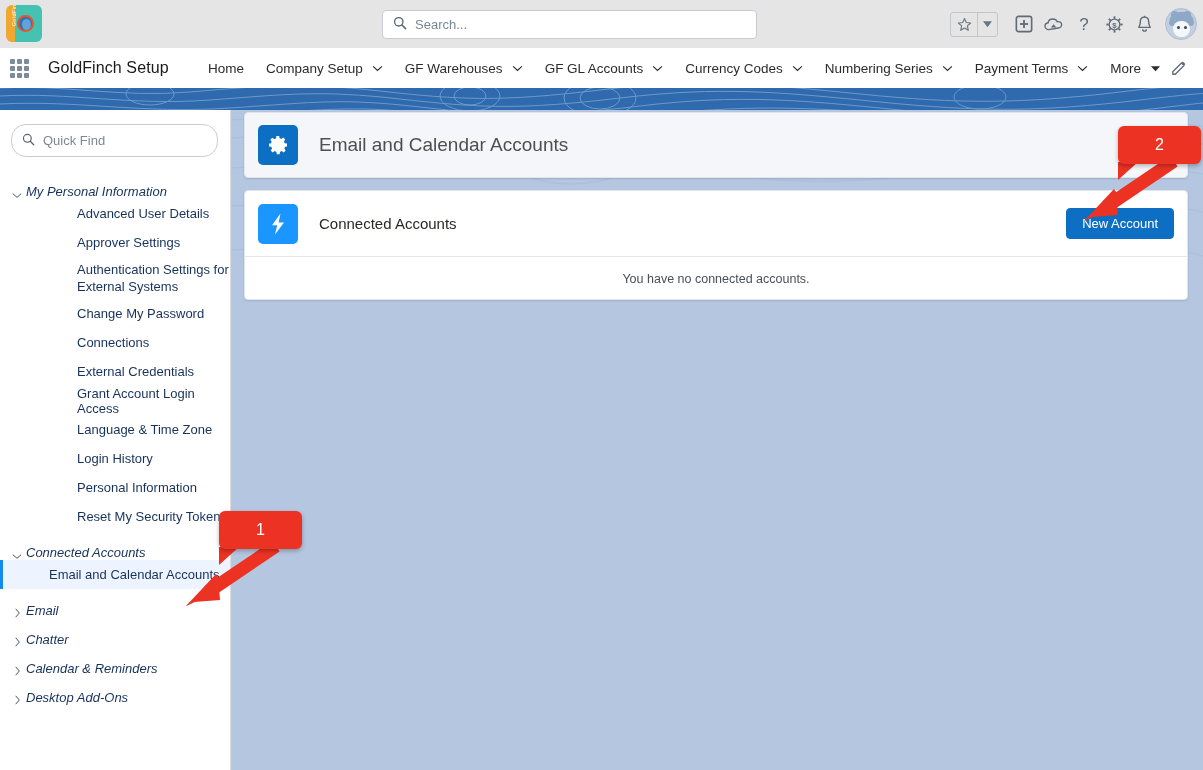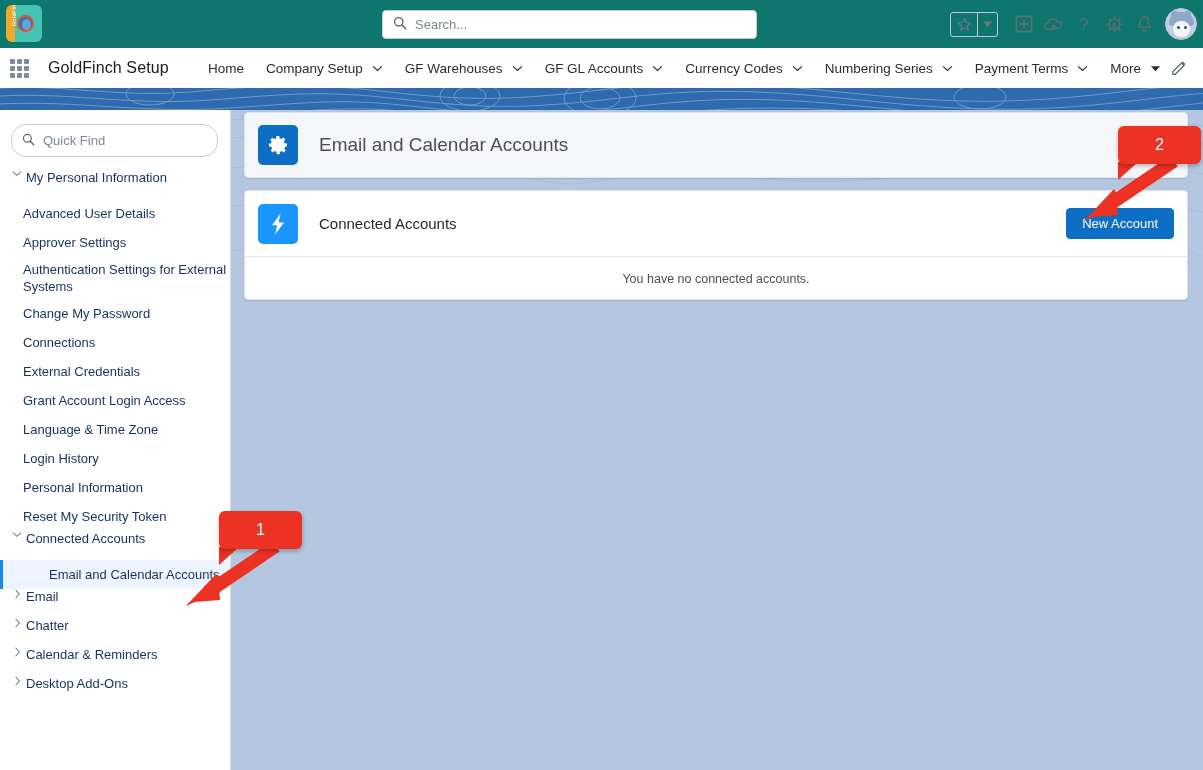--- a/index.html
+++ b/index.html
@@ -7,21 +7,21 @@
     width: 1203px; height: 770px;
     font-family: "Liberation Sans", sans-serif;
     overflow: hidden;
     background: #b4c6e0;
   }
 
   
   .topbar {
     position: absolute; top: 0; left: 0;
     width: 1203px; height: 48px;
-    background: #0f766e;
+    background: #e5e5e5;
     display: flex; align-items: center;
   }
   .app-logo {
     position: absolute; left: 6px; top: 5px;
     width: 36px; height: 37px;
     border-radius: 6px;
     background: linear-gradient(90deg, #f0a830 0%, #f0a830 24%, #45c2b1 24%, #45c2b1 100%);
     overflow: hidden;
   }
   .app-logo .vtext {
@@ -179,31 +179,31 @@
   .quickfind svg { margin-right: 8px; flex: 0 0 auto; }
   .quickfind input {
     border: none; outline: none; width: 100%;
     font-family: "Liberation Sans", sans-serif;
     font-size: 13px; color: #5a6570; background: transparent;
   }
   .quickfind input::placeholder { color: #7d8893; }
 
   .tree { margin-top: 13px; }
   .tree-group {
-    display: flex; align-items: flex-start;
+    display: flex; align-items: flex-end;
     height: 29px; padding-left: 8px;
-    font-size: 13px; color: #16325c; cursor: pointer;
+    font-size: 13px; color: #16325c; cursor: pointer; font-style: italic;
   }
   .tree-group .tw {
     width: 18px; display: inline-flex; align-items: center; justify-content: center;
     flex: 0 0 18px;
   }
   .tree-leaf {
     display: flex; align-items: center;
-    height: 29px; padding-left: 23px;
+    height: 29px; padding-left: 77px;
     font-size: 13px; color: #16325c; cursor: pointer;
   }
   .tree-leaf.two-line { height: 42px; line-height: 17px; display:block; padding-top:4px; }
   .tree-leaf.selected {
     background: #eef4ff;
     border-left: 3px solid #1589ee;
     padding-left: 46px;
     font-weight: 400;
   }
 

